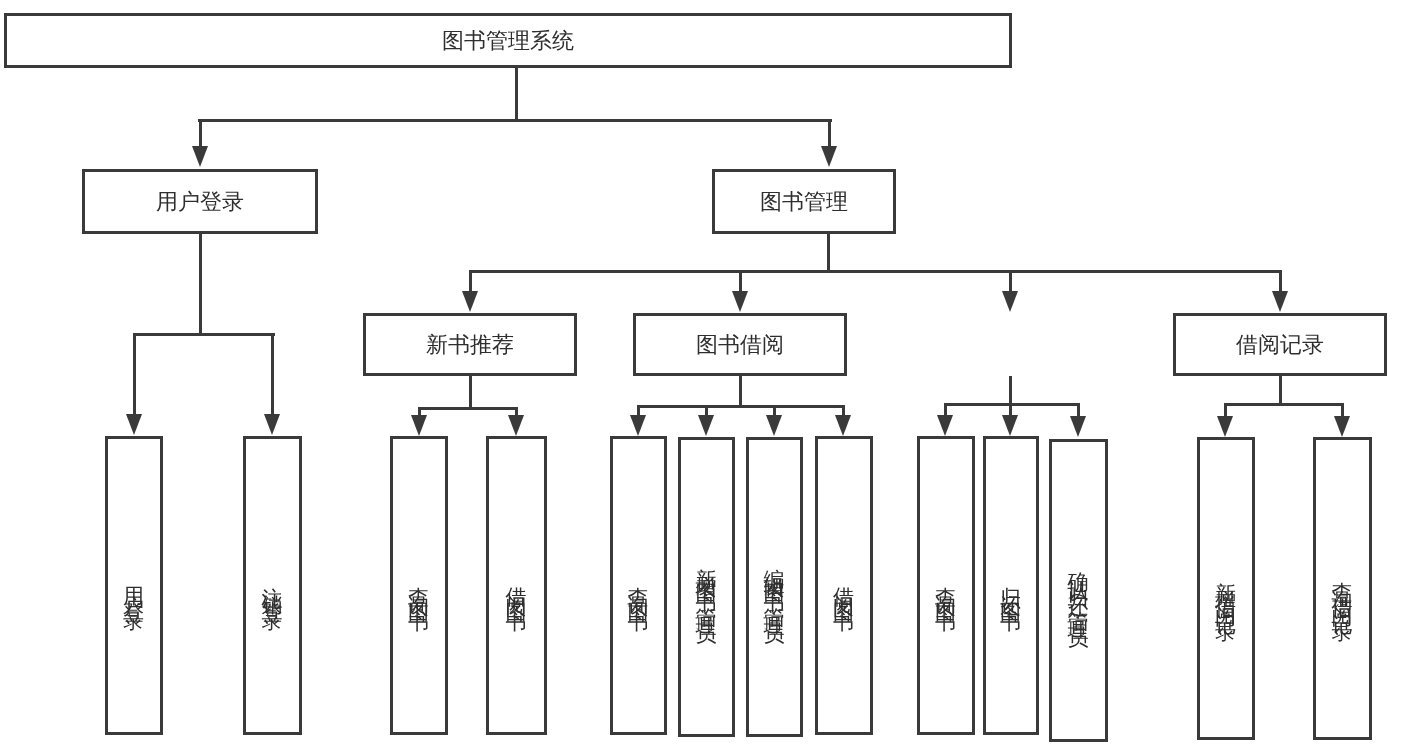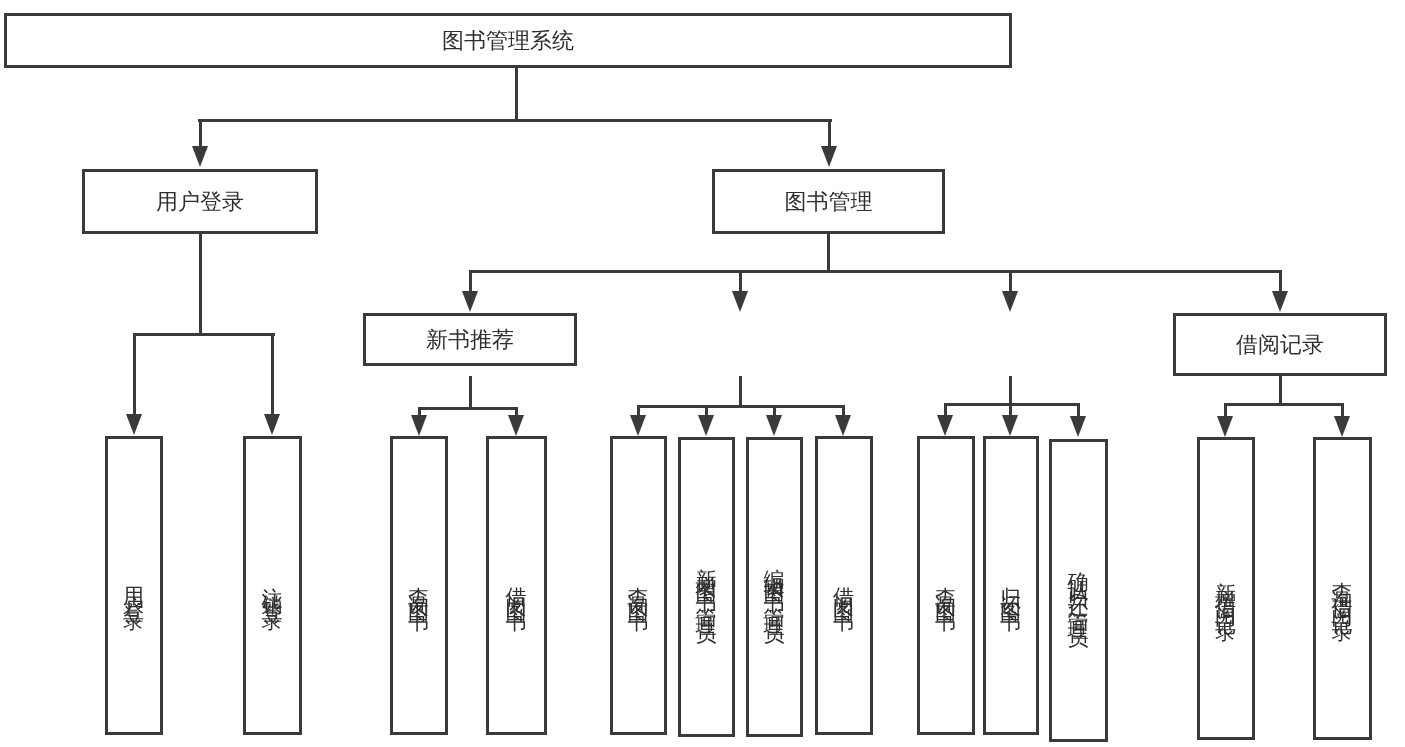--- a/index.html
+++ b/index.html
@@ -28,23 +28,24 @@
   }
 </style>
 </head>
 <body>
 
 <div class="canvas">
 
   <div class="box" style="left:4px;top:13px;width:1008px;height:55px">图书管理系统</div>
 
   <div class="box" style="left:82px;top:169px;width:236px;height:65px">用户登录</div>
-  <div class="box" style="left:712px;top:169px;width:233px;height:65px">图书管理</div>
+  <div class="box" style="left:712px;top:169px;width:184px;height:65px">图书管理</div>
 
-  <div class="box" style="left:363px;top:313px;width:214px;height:53px">新书推荐</div>
+  <div class="box" style="left:363px;top:313px;width:214px;height:63px">新书推荐</div>
+  <div class="box" style="left:633px;top:313px;width:214px;height:63px">图书借阅</div>
   <div class="box" style="left:1173px;top:313px;width:214px;height:63px">借阅记录</div>
 
   <div class="box v" style="left:105px;top:436px;width:58px;height:299px">用户登录</div>
   <div class="box v" style="left:243px;top:436px;width:59px;height:299px">注销登录</div>
 
   <div class="box v" style="left:390px;top:436px;width:58px;height:299px">查询图书</div>
   <div class="box v" style="left:486px;top:436px;width:61px;height:299px">借阅图书</div>
 
   <div class="box v" style="left:610px;top:436px;width:57px;height:299px">查询图书</div>
   <div class="box v" style="left:678px;top:437px;width:57px;height:300px">新增图书（管理员）</div>

